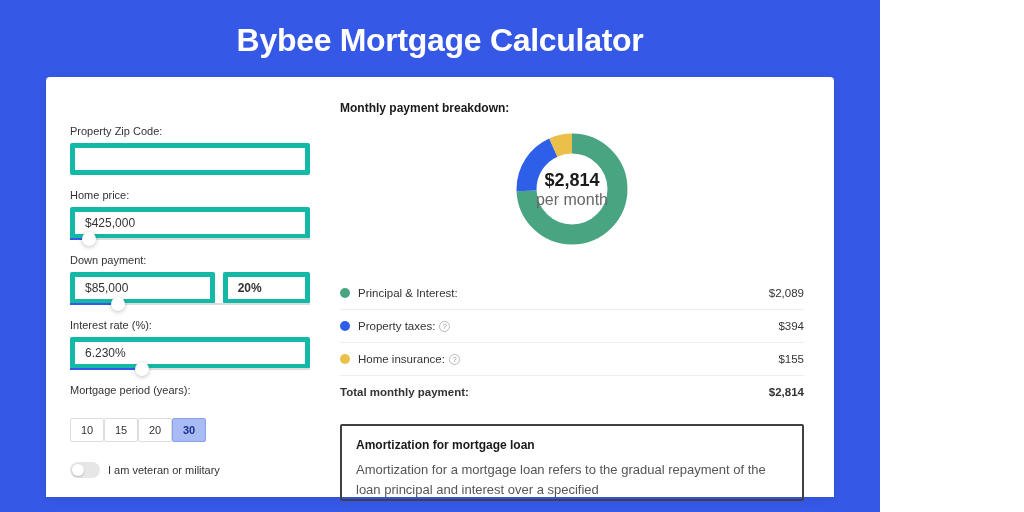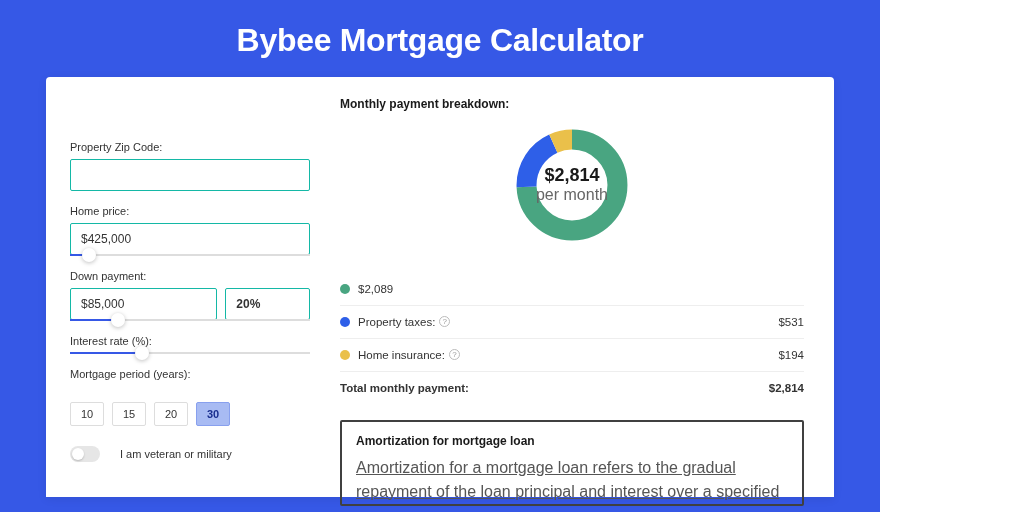--- a/index.html
+++ b/index.html
@@ -17,47 +17,47 @@
     display: flex;
     gap: 30px;
     align-items: center;
   }
   .left-col { width: 240px; flex: 0 0 240px; }
   .right-col { flex: 1; }
 
   .field { margin-bottom: 14px; }
   .field-label { font-size: 11px; color: #333; margin-bottom: 6px; display: block; }
   .text-input {
-    width: 100%; height: 32px; border: 1px solid #14b8a6; border-radius: 2px;
+    width: 100%; height: 32px; border: 5px solid #14b8a6; border-radius: 2px;
     font-size: 12px; padding: 0 10px; color: #333; background: #fff;
   }
   .text-input::placeholder { color: #999; }
 
   .dp-row { display: flex; gap: 8px; }
   .dp-row .text-input:first-child { flex: 2; }
   .dp-row .text-input:last-child { flex: 1; font-weight: bold; }
 
   .slider {
     position: relative; height: 2px; background: #ddd; margin-top: -1px;
   }
   .slider-fill { position: absolute; top: 0; left: 0; height: 2px; background: #3658e6; }
   .slider-thumb {
     position: absolute; top: -6px; width: 14px; height: 14px; border-radius: 50%;
     background: #fff; box-shadow: 0 1px 4px rgba(0,0,0,.25); transform: translateX(-50%);
   }
 
-  .period-row { display: flex; gap: 8px; margin-top: 22px; }
+  .period-row { display: flex; gap: 0; margin-top: 22px; }
   .period-btn {
     width: 34px; height: 24px; border: 1px solid #ddd; border-radius: 2px;
     background: #fff; font-size: 11px; color: #333; cursor: pointer;
     display: flex; align-items: center; justify-content: center;
   }
   .period-btn.selected { background: #a8bbf3; border-color: #88a0ee; color: #1a2f8f; font-weight: 600; }
 
-  .toggle-row { display: flex; align-items: center; gap: 20px; margin-top: 20px; }
+  .toggle-row { display: flex; align-items: center; gap: 8px; margin-top: 20px; }
   .toggle {
     width: 30px; height: 16px; border-radius: 10px; background: #e6e6e6; position: relative;
     flex: 0 0 30px; cursor: pointer;
   }
   .toggle-knob {
     position: absolute; top: 2px; left: 2px; width: 12px; height: 12px;
     background: #fff; border-radius: 50%; box-shadow: 0 1px 2px rgba(0,0,0,.2);
   }
   .toggle-label { font-size: 11px; color: #333; }
 
@@ -88,21 +88,21 @@
   .help-icon {
     width: 11px; height: 11px; border-radius: 50%; border: 1px solid #bbb;
     display: inline-flex; align-items: center; justify-content: center;
     font-size: 8px; color: #999; cursor: pointer;
   }
 
   .amort-box {
     border: 2px solid #404040; border-radius: 2px; padding: 12px 14px 0 14px; margin-top: 16px;
   }
   .amort-title { font-size: 12px; font-weight: 700; color: #1a1a1a; margin-bottom: 8px; }
-  .amort-body { font-size: 16px; color: #555; line-height: 1.5; text-decoration: underline; }
+  .amort-body { font-size: 13px; color: #555; line-height: 1.5; }
 </style>
 </head>
 <body>
 
 <div class="page">
   <h1 class="page-title">Bybee Mortgage Calculator</h1>
 
   <div class="card">
 
     <div class="left-col">
@@ -128,20 +128,21 @@
           <input class="text-input" type="text" value="20%" style="">
         </div>
         <div class="slider">
           <div class="slider-fill" style="width:20%"></div>
           <div class="slider-thumb" style="left:20%"></div>
         </div>
       </div>
 
       <div class="field">
         <label class="field-label">Interest rate (%):</label>
+        <input class="text-input" type="text" value="6.230%" style="">
         <div class="slider">
           <div class="slider-fill" style="width:30%"></div>
           <div class="slider-thumb" style="left:30%"></div>
         </div>
       </div>
 
       <div class="field">
         <label class="field-label">Mortgage period (years):</label>
         <div class="period-row" id="period-row">
             <button class="period-btn">10</button>
@@ -174,37 +175,40 @@
           <div class="donut-center">
             <div class="donut-amount">$2,814</div>
             <div class="donut-caption">per month</div>
           </div>
         </div>
       </div>
 
       <div id="legend">
           <div class="legend-row">
             <span class="swatch" style="background: rgb(73, 165, 129);"></span>
+            <span class="legend-label">
+              <span>Principal &amp; Interest:</span>
+            </span>
             <span class="legend-value">$2,089</span>
           </div>
           <div class="legend-row">
             <span class="swatch" style="background: rgb(46, 95, 232);"></span>
             <span class="legend-label">
               <span>Property taxes:</span>
               <span class="help-icon">?</span>
             </span>
-            <span class="legend-value">$531</span>
+            <span class="legend-value">$394</span>
           </div>
           <div class="legend-row">
             <span class="swatch" style="background: rgb(234, 192, 74);"></span>
             <span class="legend-label">
               <span>Home insurance:</span>
               <span class="help-icon">?</span>
             </span>
-            <span class="legend-value">$194</span>
+            <span class="legend-value">$155</span>
           </div>
         </div>
 
       <div class="legend-row total">
         <span class="legend-label">Total monthly payment:</span>
         <span class="legend-value">$2,814</span>
       </div>
 
       <div class="amort-box">
         <div class="amort-title">Amortization for mortgage loan</div>

